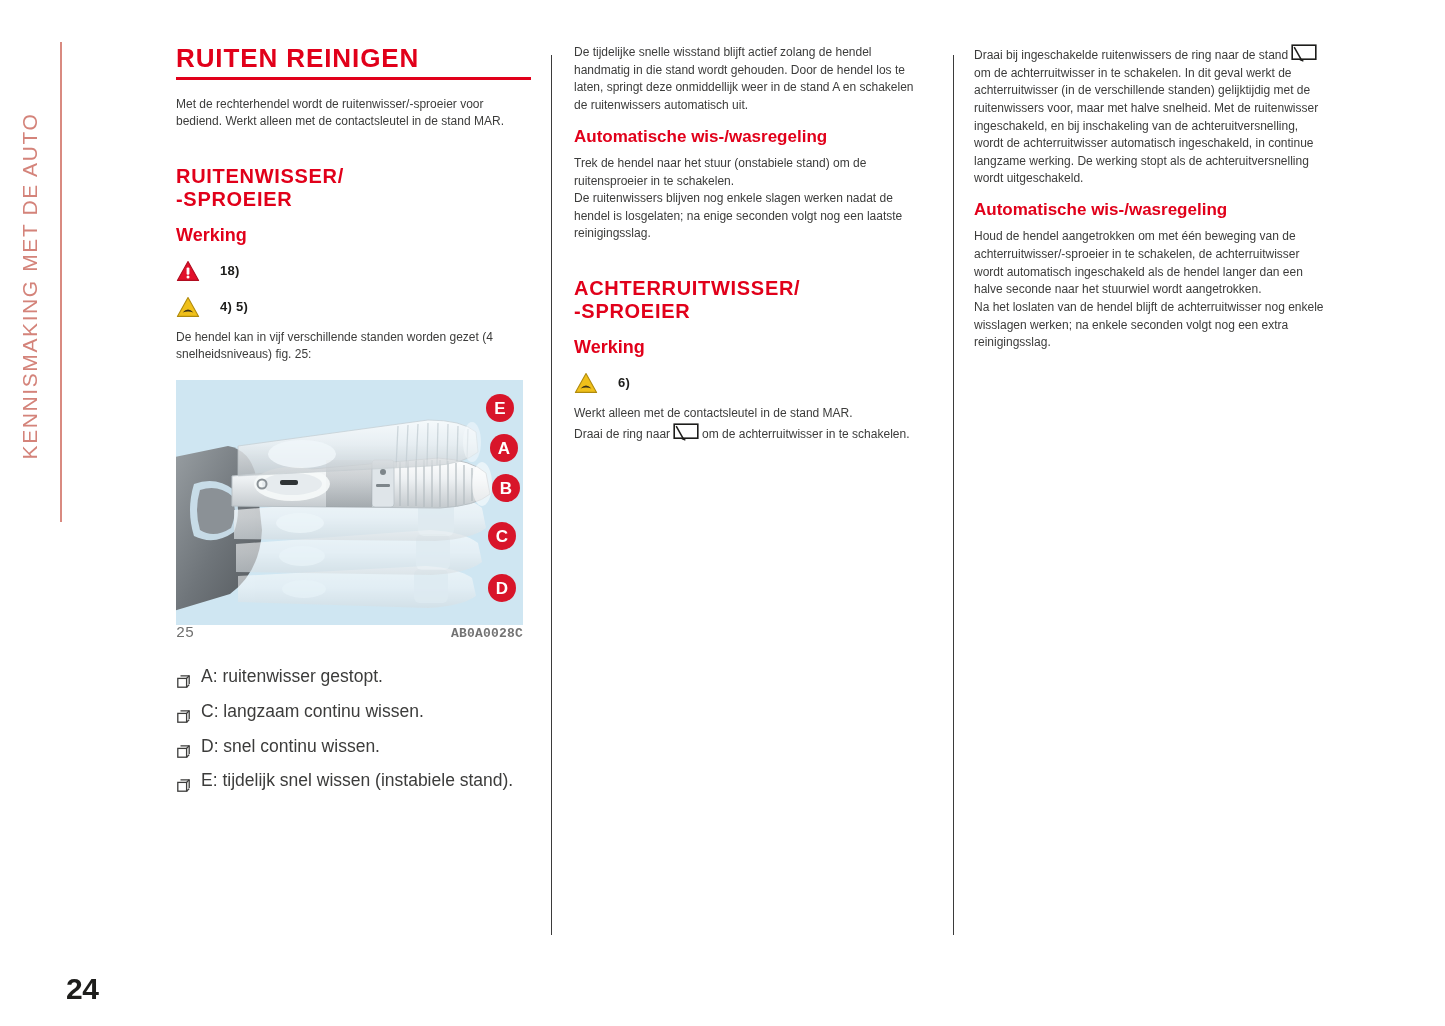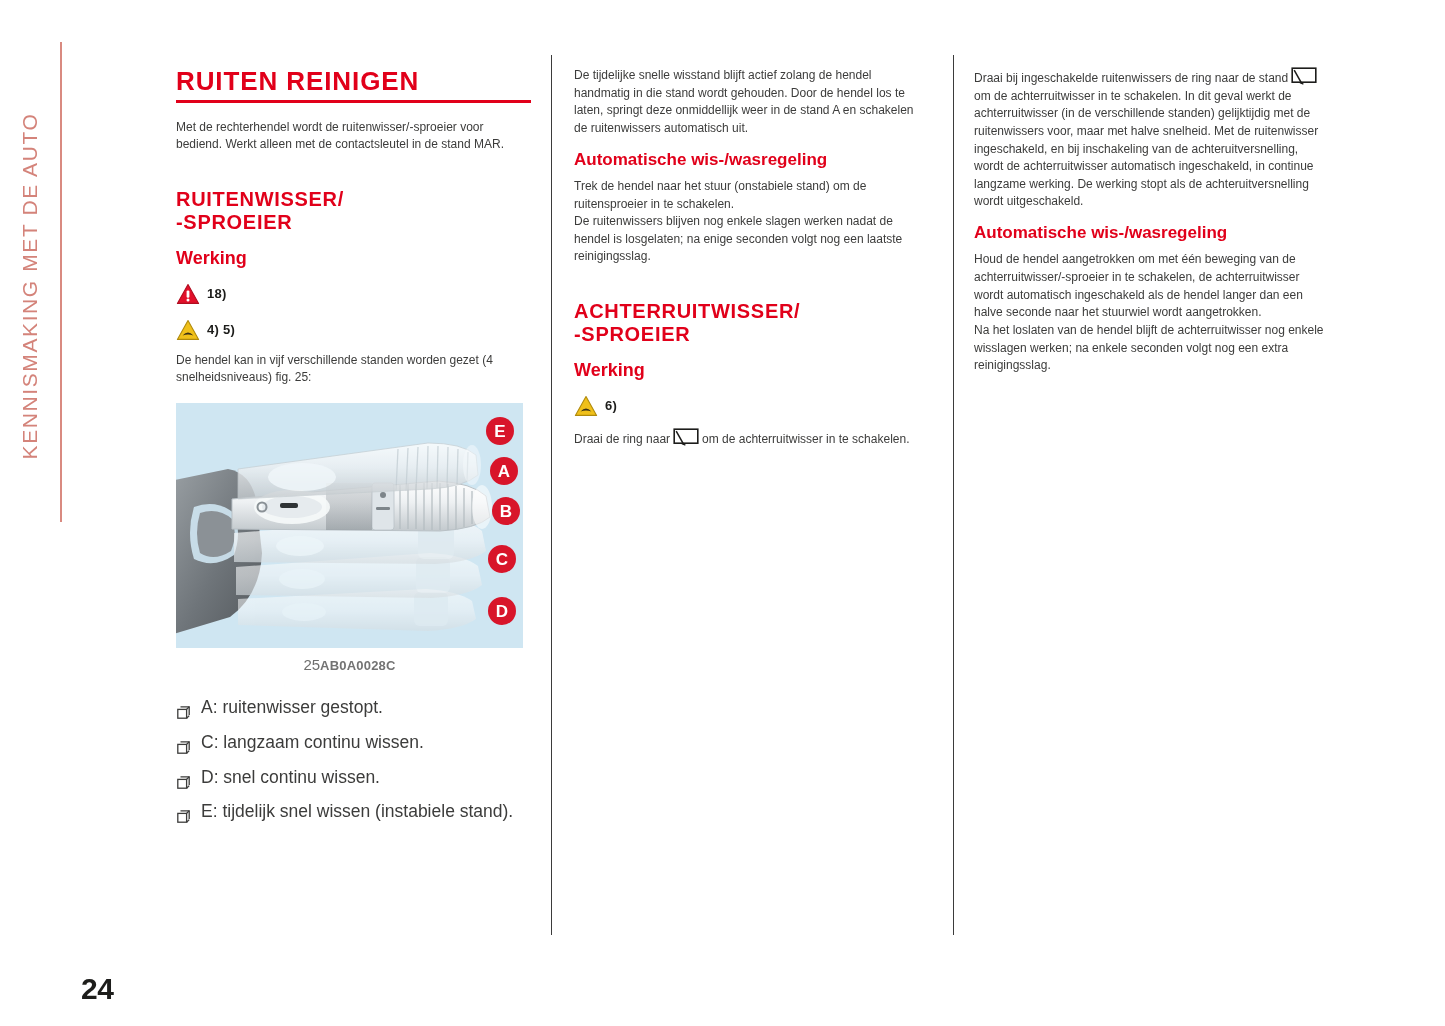--- a/index.html
+++ b/index.html
@@ -48,32 +48,32 @@
     color: #d4837a;
     font-size: 21px;
     letter-spacing: 1.6px;
     font-weight: 400;
     white-space: nowrap;
   }
 
   
   .page-number {
     position: absolute;
-    left: 81px;
+    left: 66px;
     bottom: 20px;
     font-size: 30px;
     font-weight: bold;
     color: #1d1d1b;
     letter-spacing: -0.5px;
   }
 
   
   .col {
     position: absolute;
-    top: 67px;
+    top: 44px;
     width: 355px;
   }
   #col-1 { left: 176px; }
   #col-2 { left: 574px; }
   #col-3 { left: 974px; }
 
   .col-sep {
     position: absolute;
     top: 55px;
     width: 1px;
@@ -125,21 +125,21 @@
     font-size: 12px;
     line-height: 1.47;
     margin: 0 0 0 0;
   }
   p.body + p.body { margin-top: 0; }
 
   
   .warn-row {
     display: flex;
     align-items: center;
-    gap: 7px;
+    gap: 20px;
     margin: 12px 0 10px 0;
     height: 24px;
   }
   .warn-ref {
     font-size: 13px;
     font-weight: bold;
     color: #1d1d1b;
     letter-spacing: 0.3px;
   }
   .tri-red, .tri-yellow {
@@ -156,24 +156,25 @@
   }
   .figure-img {
     width: 347px;
     height: 245px;
     background: #cfe6f2;
     position: relative;
     overflow: hidden;
   }
   .fig-caption {
     display: flex;
-    justify-content: center;
+    justify-content: space-between;
     align-items: baseline;
-    margin-top: 8px;
+    margin-top: 0;
     width: 347px;
+    font-family: Liberation Mono, monospace;
   }
   .fig-no {
     font-size: 15px;
     color: #6f6f6e;
   }
   .fig-code {
     font-size: 13px;
     font-weight: bold;
     color: #737373;
     letter-spacing: 0.2px;
@@ -445,20 +446,21 @@
     <div class="warn-row">
       <span class="tri-yellow">
         <svg width="24" height="22" viewBox="0 0 24 22" aria-hidden="true">
           <path d="M12 1.6 L22.6 20.4 L1.4 20.4 Z" fill="#f0c01a" stroke="#b08a0c" stroke-width="1.1" stroke-linejoin="round"></path>
           <path d="M6.6 16.6 Q12 10.3 17.4 16.6 Q12 14.4 6.6 16.6 Z" fill="#3a3118"></path>
         </svg>
       </span>
       <span class="warn-ref">6)</span>
     </div>
 
+    <p class="body">Werkt alleen met de contactsleutel in de stand MAR.</p>
 
     <p class="body"><span>Draai de ring naar</span><span class="wiper-glyph"><svg width="26" height="18" viewBox="0 0 26 18" aria-hidden="true">
             <rect x="1.2" y="1.2" width="23.6" height="14" fill="none" stroke="#1d1d1b" stroke-width="1.6"></rect>
             <line x1="3.2" y1="3.2" x2="10.8" y2="16.6" stroke="#1d1d1b" stroke-width="1.5"></line>
             <path d="M8.6 15.4 L12.4 17.2" stroke="#1d1d1b" stroke-width="1.3"></path>
           </svg></span><span>om de achterruitwisser in te schakelen.</span></p>
   </div>
 
   <div class="col" id="col-3">
 

